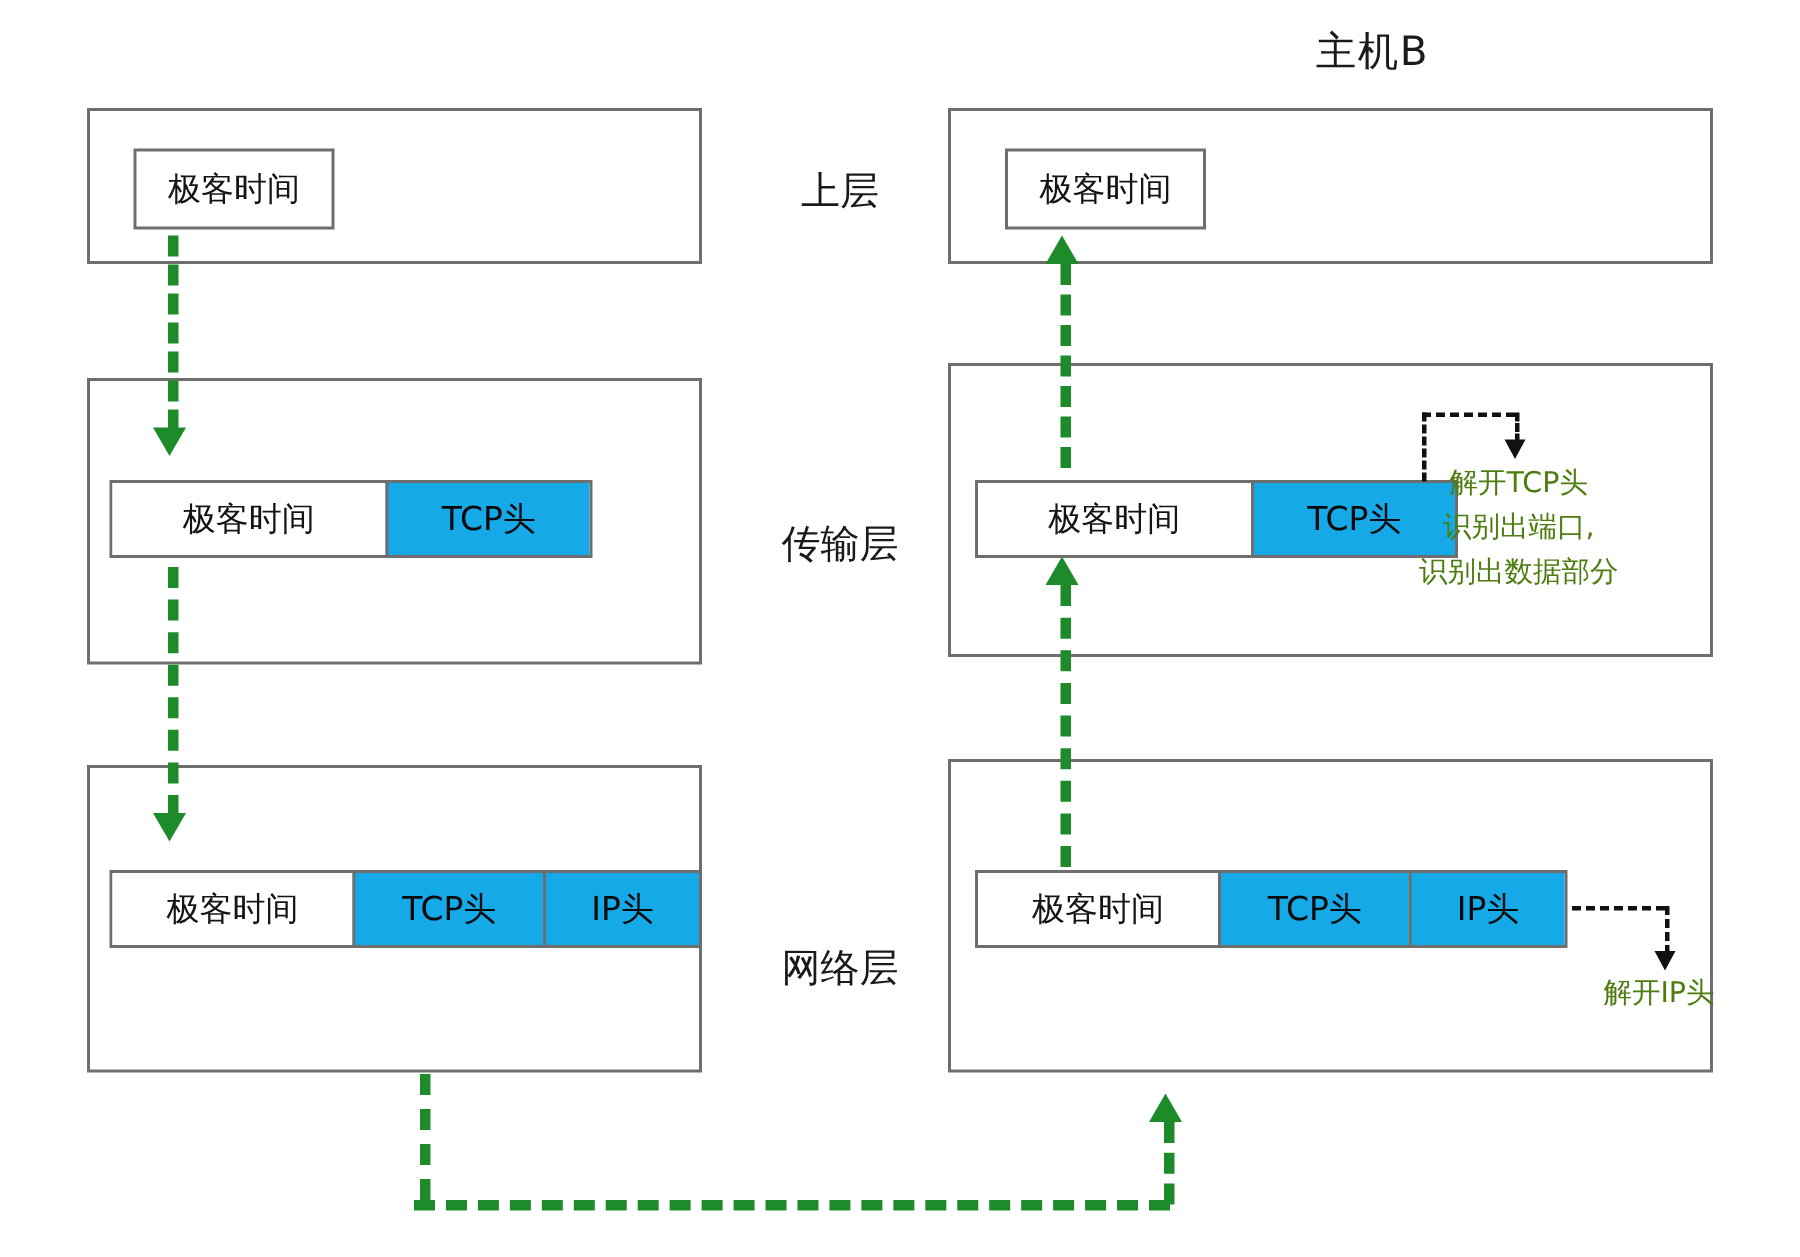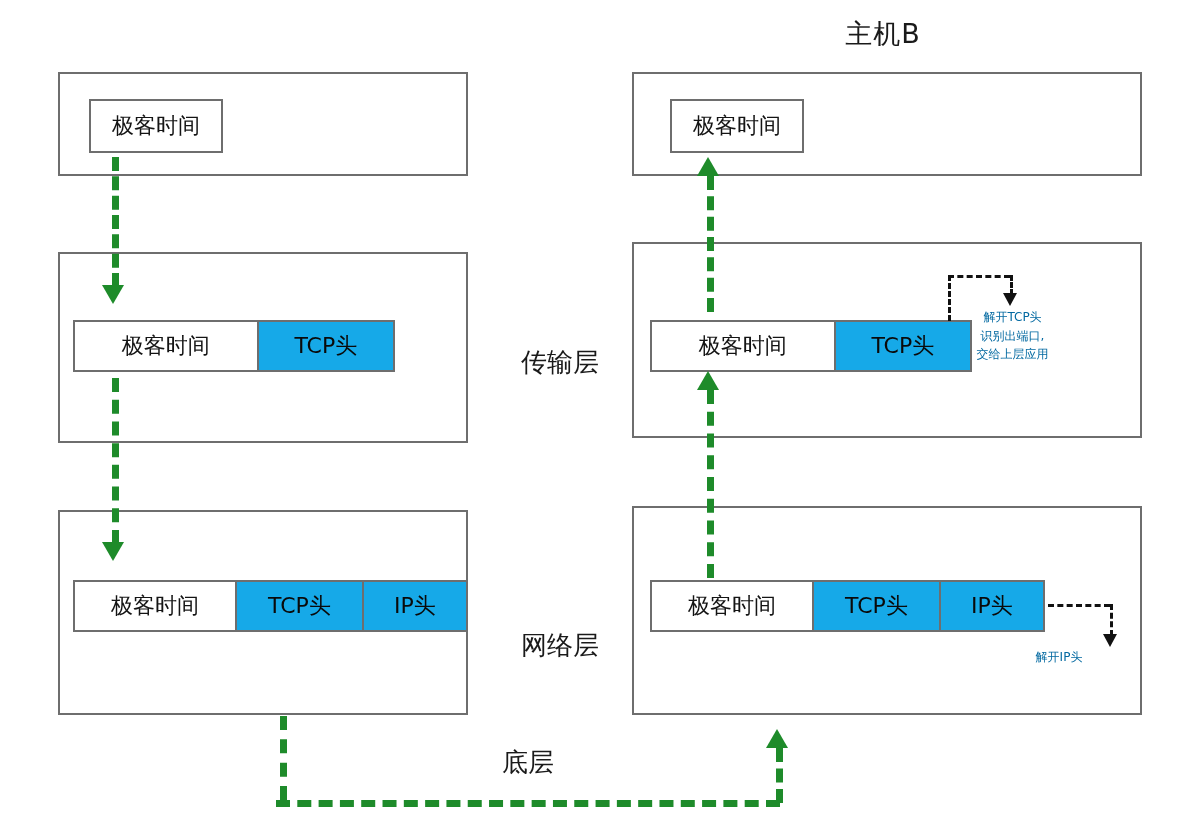--- a/index.html
+++ b/index.html
@@ -128,22 +128,22 @@
     width: 0;
     height: 0;
     border-left: 7px solid transparent;
     border-right: 7px solid transparent;
     border-top: 13px solid #111111;
   }
 
   
   .note {
     position: absolute;
-    color: #0369a1;
-    font-size: 12px;
+    color: #4d7c0f;
+    font-size: 19px;
     line-height: 1.55;
     white-space: nowrap;
     text-align: center;
   }
   .note div { display: block; }
 </style>
 </head>
 <body>
 
 <div id="canvas">
@@ -167,26 +167,25 @@
 
   <div class="g-vline" style="left:112px; top:157px; height:130px;"></div>
   <div class="g-arrow-down" style="left:102px; top:285px;"></div>
 
   <div class="g-vline" style="left:112px; top:378px; height:166px;"></div>
   <div class="g-arrow-down" style="left:102px; top:542px;"></div>
 
   <div class="g-vline" style="left:280px; top:716px; height:84px;"></div>
 
   <div class="g-hline" style="left:276px; top:800px; width:504px;"></div>
-  <div class="layer-label" style="left:468px; top:745px; width:120px;">底层</div>
 
   <div class="g-vline" style="left:776px; top:748px; height:55px;"></div>
   <div class="g-arrow-up" style="left:766px; top:729px;"></div>
 
-  <div class="host-title" style="left:628px; top:16px; width:510px;">主机B</div>
+  <div class="host-title" style="left:660px; top:16px; width:510px;">主机B</div>
 
   <div class="layer-box" style="left:632px; top:72px; width:510px; height:104px;"></div>
   <div class="app-box" style="left:670px; top:99px; width:134px; height:54px;">极客时间</div>
 
   <div class="layer-box" style="left:632px; top:242px; width:510px; height:196px;"></div>
   <div class="packet" style="left:650px; top:320px; width:322px; height:52px;">
     <div class="seg seg-data" style="width:184px;">极客时间</div>
     <div class="seg seg-hdr" style="width:138px;">TCP头</div>
   </div>
 
@@ -204,27 +203,28 @@
   <div class="g-arrow-up" style="left:697px; top:157px;"></div>
 
   <div class="b-vline" style="left:948px; top:275px; height:46px;"></div>
   <div class="b-hline" style="left:948px; top:275px; width:62px;"></div>
   <div class="b-vline" style="left:1010px; top:275px; height:20px;"></div>
   <div class="b-arrow-down" style="left:1003px; top:293px;"></div>
 
   <div class="note" style="left:925px; top:308px; width:175px;">
     <div>解开TCP头</div>
     <div>识别出端口,</div>
-    <div>交给上层应用</div>
+    <div>识别出数据部分</div>
   </div>
 
   <div class="b-hline" style="left:1048px; top:604px; width:62px;"></div>
   <div class="b-vline" style="left:1110px; top:604px; height:32px;"></div>
   <div class="b-arrow-down" style="left:1103px; top:634px;"></div>
 
-  <div class="note" style="left:974px; top:648px; width:170px;">
+  <div class="note" style="left:1021px; top:648px; width:170px;">
     <div>解开IP头</div>
   </div>
 
+  <div class="layer-label" style="left:500px; top:110px; width:120px;">上层</div>
   <div class="layer-label" style="left:490px; top:345px; width:140px;">传输层</div>
   <div class="layer-label" style="left:490px; top:628px; width:140px;">网络层</div>
 
 </div>
 
 </body></html>

